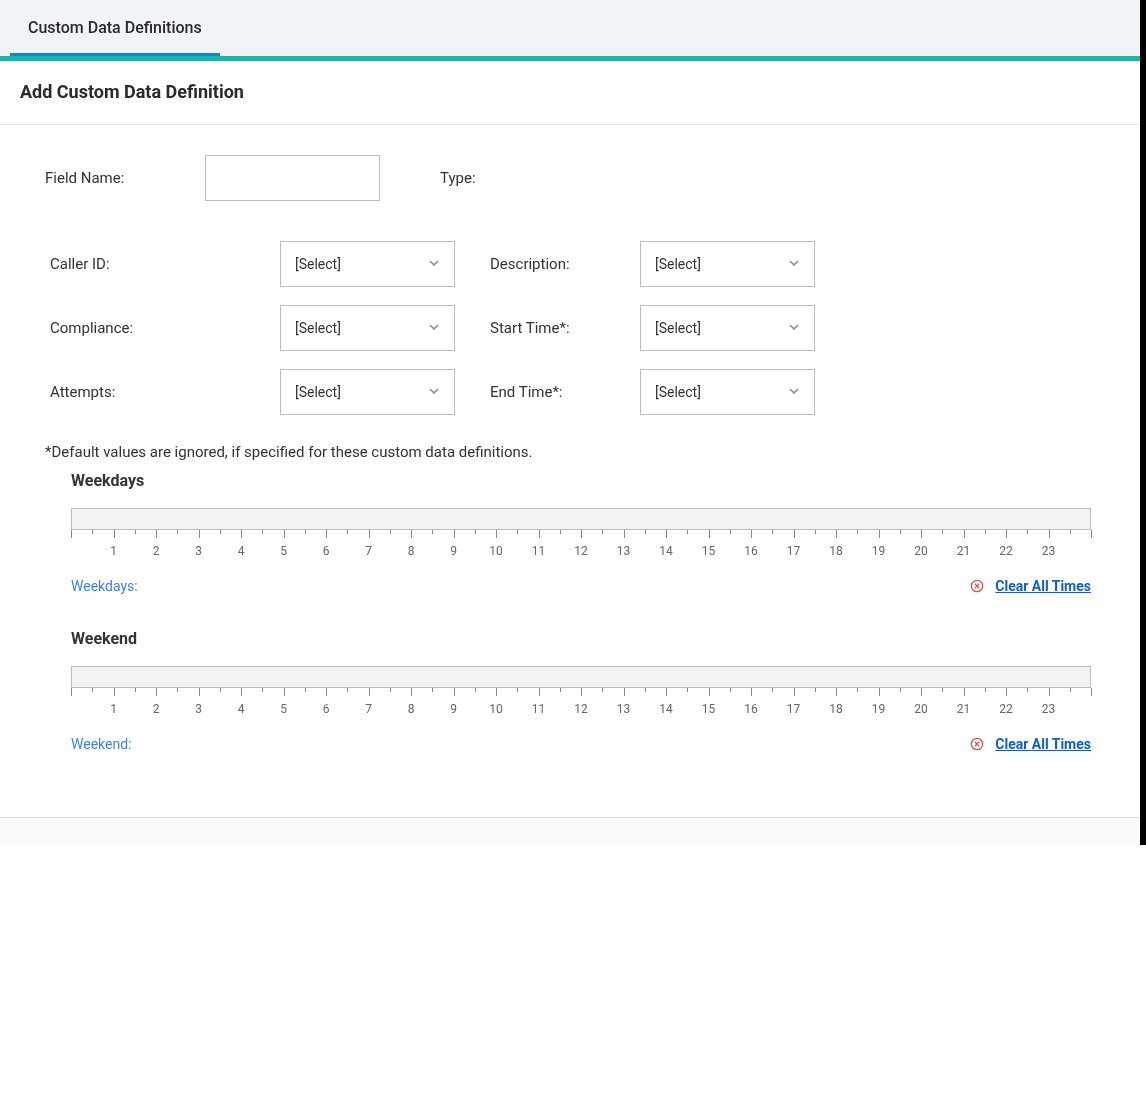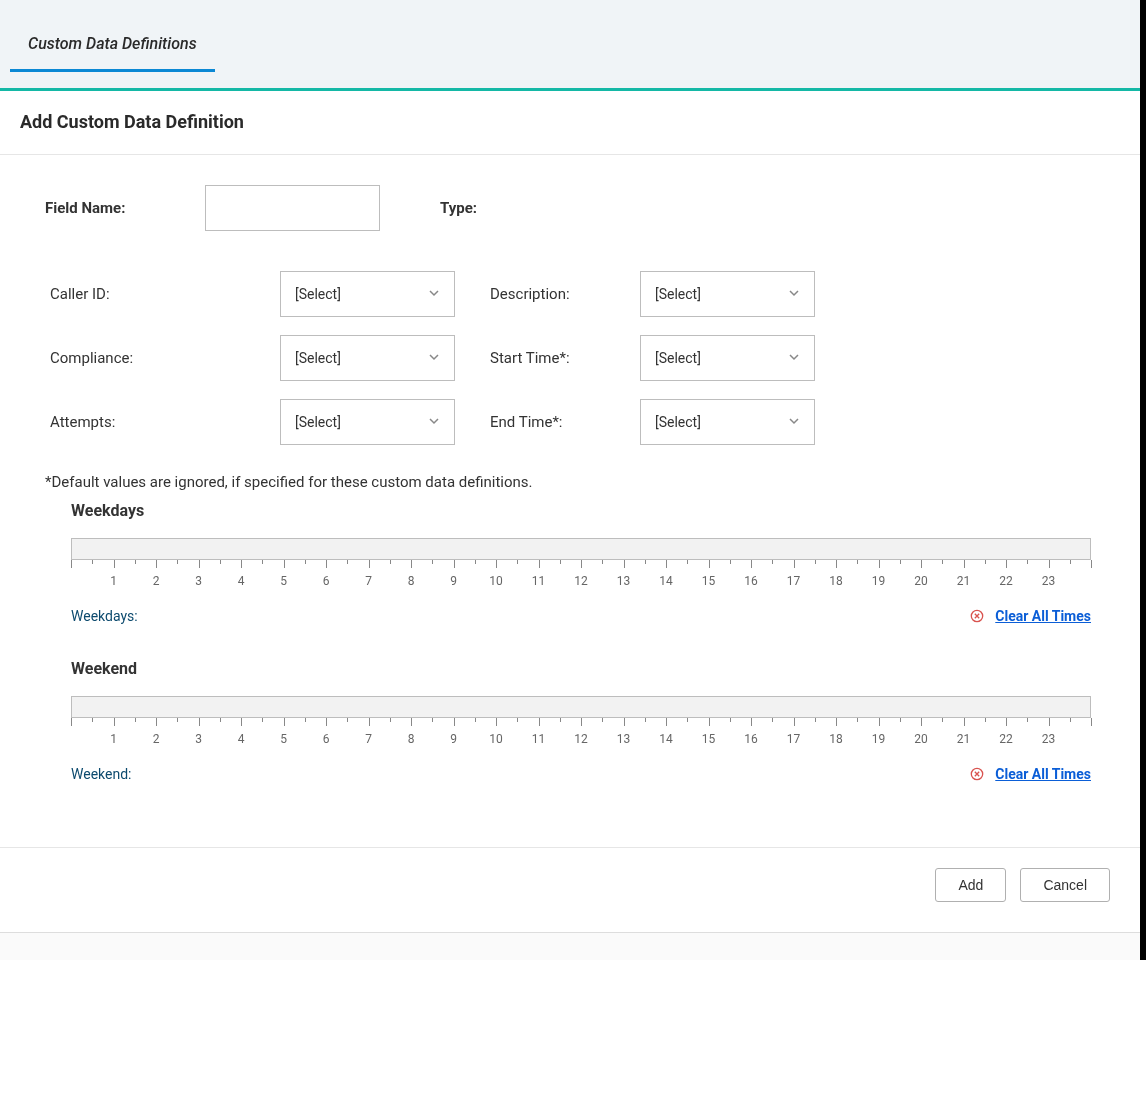--- a/index.html
+++ b/index.html
@@ -6,24 +6,23 @@
     body {
       font-family: -apple-system, BlinkMacSystemFont, "Segoe UI", Roboto, Arial, sans-serif;
       font-size: 14px;
       color: #333;
       background: #fff;
       width: 1146px;
     }
     .border-right-black { border-right: 6px solid #000; }
     .tabs {
       background: #f0f4f7;
-      border-bottom: 3px solid #14b8a6;
+      border-bottom: 5px solid #14b8a6;
       display: flex;
-      padding: 16px 10px;
-      font-style: italic;
+      padding: 0 10px;
     }
     .tab {
       padding: 18px 18px 16px 18px;
       font-size: 16px;
       color: #6c757d;
       cursor: pointer;
     }
     .tab.active {
       color: #2a2a2a;
       font-weight: 500;
@@ -43,21 +42,20 @@
     }
     .row1 {
       display: flex;
       align-items: center;
       gap: 30px;
       margin-bottom: 40px;
     }
     .label {
       color: #333;
       font-size: 15px;
-      font-weight: bold;
     }
     .field-name-label { width: 130px; }
     .text-input {
       width: 175px;
       height: 46px;
       border: 1px solid #bdbdbd;
       padding: 6px 10px;
       font-size: 14px;
     }
     .type-label { margin-left: 30px; width: 120px; }
@@ -137,21 +135,21 @@
       color: #666;
       transform: translateX(-50%);
     }
     .slider-footer {
       display: flex;
       align-items: center;
       justify-content: space-between;
       margin-top: 14px;
       width: 1020px;
     }
-    .slider-footer .left { font-size: 14px; color: #0c4a6e; }
+    .slider-footer .left { font-size: 14px; color: #3b82f6; }
     .slider-footer .right { display: flex; align-items: center; gap: 10px; }
     .error-icon {
       width: 16px; height: 16px;
       display: inline-flex; align-items: center; justify-content: center;
       color: #d9534f;
     }
     .clear-link {
       color: #0b5ed7;
       font-weight: 700;
       text-decoration: underline;
@@ -433,20 +431,16 @@
                 <circle cx="8" cy="8" r="6.5" stroke="#d9534f" stroke-width="1.5" fill="none"></circle>
                 <path d="M5.5 5.5l5 5M10.5 5.5l-5 5" stroke="#d9534f" stroke-width="1.5"></path>
               </svg>
           </span>
           <span class="clear-link">Clear All Times</span>
         </span>
       </div>
     </div>
   </div>
 
-  <div class="action-bar">
-    <button class="btn">Add</button>
-    <button class="btn">Cancel</button>
-  </div>
 
   <div class="bottom-strip"></div>
 
 </div>
 
 </body></html>

